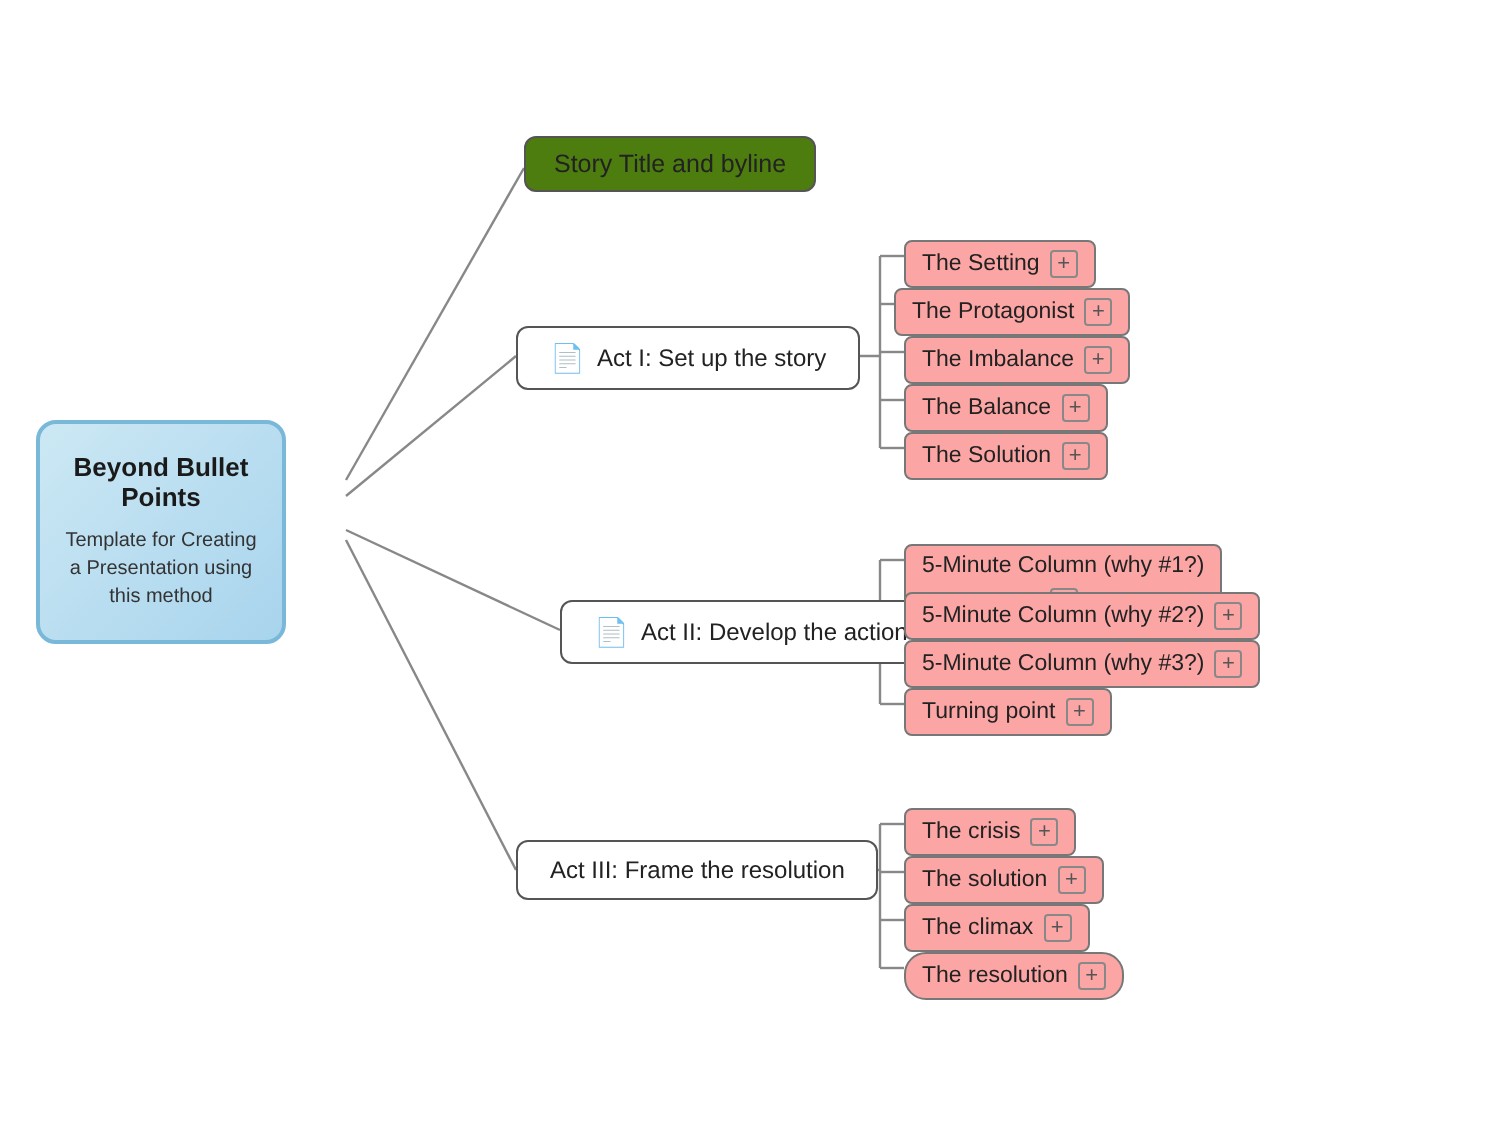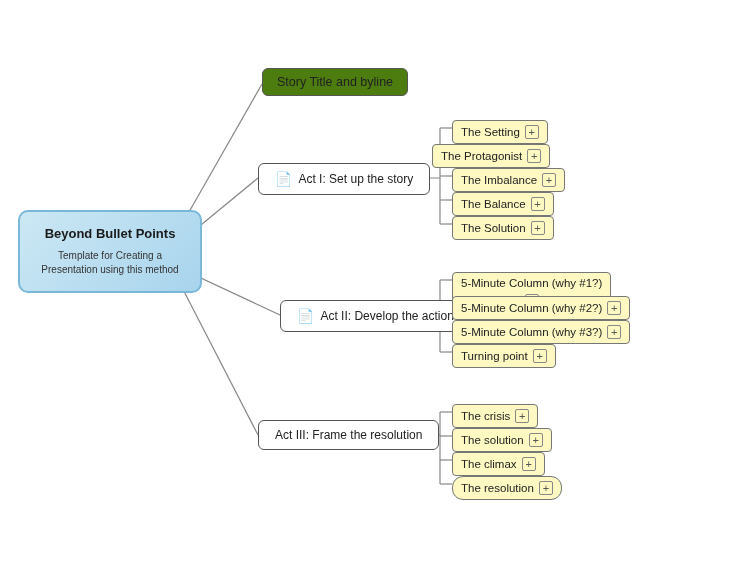--- a/index.html
+++ b/index.html
@@ -23,21 +23,21 @@
 
     .node {
       position: absolute;
       z-index: 2;
     }
 
     
     .central-node {
       left: 18px;
       top: 210px;
-      width: 184px;
+      width: 125px;
       background: linear-gradient(135deg, #cce8f4 0%, #a8d4ed 100%);
       border: 2px solid #7ab8d9;
       border-radius: 10px;
       padding: 14px 12px;
       text-align: center;
     }
     .central-node .title {
       font-size: 13px;
       font-weight: bold;
       color: #1a1a1a;
@@ -81,21 +81,21 @@
 
     .act-icon {
       font-size: 14px;
     }
 
     
     .leaf-node {
       border: 1.5px solid #777;
       border-radius: 4px;
       padding: 4px 8px;
-      background: #fef9c3;
+      background: #fca5a5;
       font-size: 11.5px;
       color: #222;
       white-space: nowrap;
       display: flex;
       align-items: center;
       gap: 5px;
     }
 
     .leaf-plus {
       display: inline-flex;
@@ -106,21 +106,21 @@
       border: 1.5px solid #888;
       border-radius: 2px;
       font-size: 11px;
       color: #555;
       flex-shrink: 0;
       cursor: pointer;
     }
 
     
     .leaf-act1-1 { left: 452px; top: 120px; }
-    .leaf-act1-2 { left: 432px; top: 144px; }
+    .leaf-act1-2 { left: 447px; top: 144px; }
     .leaf-act1-3 { left: 452px; top: 168px; }
     .leaf-act1-4 { left: 452px; top: 192px; }
     .leaf-act1-5 { left: 452px; top: 216px; }
 
     
     .leaf-act2-1 { left: 452px; top: 272px; flex-direction: column; }
     .leaf-act2-2 { left: 452px; top: 296px; }
     .leaf-act2-3 { left: 452px; top: 320px; }
     .leaf-act2-4 { left: 452px; top: 344px; }
 

